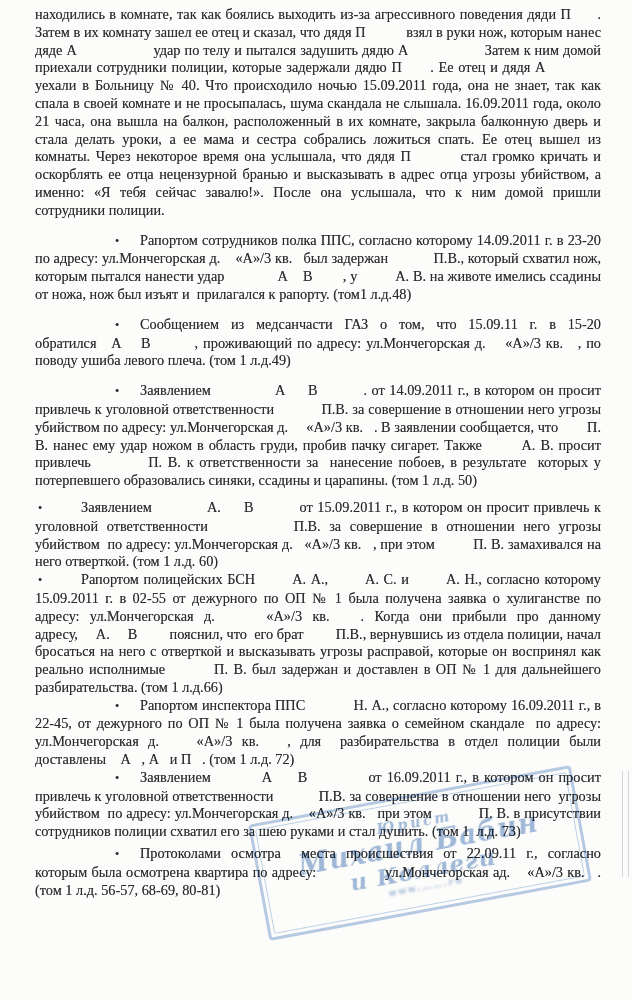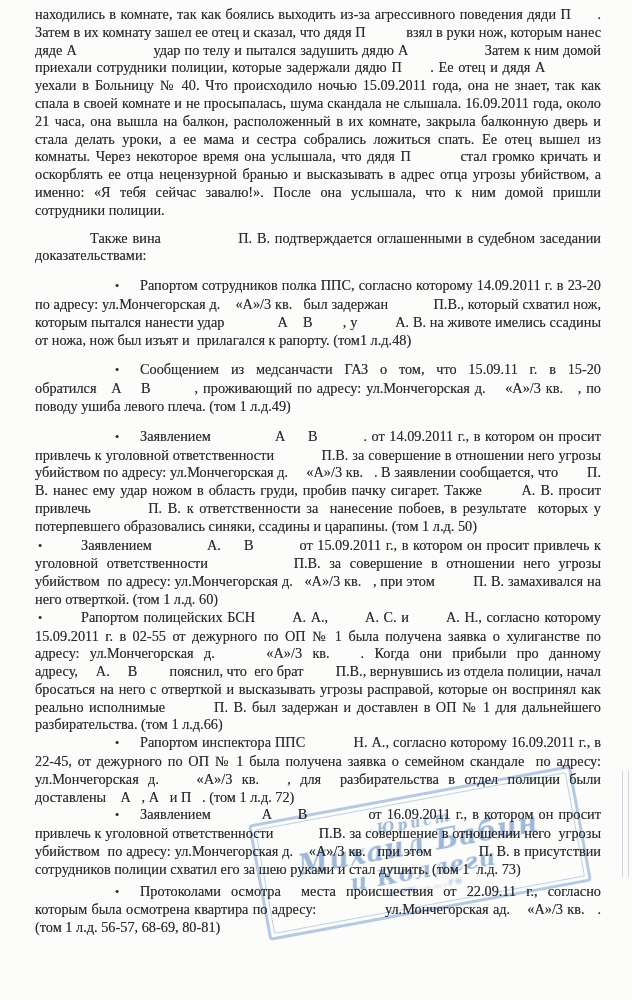--- a/index.html
+++ b/index.html
@@ -28,21 +28,21 @@
   .body-indent { text-indent: 55px; }
   .bullet-ind  { text-indent: 80px; }
   .bullet-ind .mark  { display: inline-block; width: 25px; text-indent: 0; }
   .bullet-mar  { text-indent: 3px; }
   .bullet-mar .mark  { display: inline-block; width: 43px; text-indent: 0; }
   .mark { font-size: 12px; }
   .mt2  { margin-top: 12px; }
   .mt3  { margin-top: 3px; }
   .mt4  { margin-top: 4px; }
   .mt5  { }
-  .mt7  { margin-top: 1px; }
+  .mt7  { margin-top: 9px; }
   .mt10 { margin-top: 10px; }
 
   
   .stamp {
     position: absolute;
     left: 256px;
     top: 794px;
     width: 322px;
     height: 112px;
     transform: rotate(-10.5deg);
@@ -84,21 +84,20 @@
 </style>
 </head>
 <body>
 
 <div class="page">
 
   <div class="textcol">
 
     <p class="block">находились в комнате, так как боялись выходить из-за агрессивного поведения дяди П&nbsp;&nbsp;&nbsp;&nbsp;&nbsp;&nbsp;. Затем в их комнату зашел ее отец и сказал, что дядя П&nbsp;&nbsp;&nbsp;&nbsp;&nbsp;&nbsp;&nbsp;&nbsp;&nbsp;&nbsp; взял в руки нож, которым нанес дяде А&nbsp;&nbsp;&nbsp;&nbsp;&nbsp;&nbsp;&nbsp;&nbsp;&nbsp;&nbsp;&nbsp;&nbsp;&nbsp;&nbsp;&nbsp;&nbsp;&nbsp;&nbsp; удар по телу и пытался задушить дядю А&nbsp;&nbsp;&nbsp;&nbsp;&nbsp;&nbsp;&nbsp;&nbsp;&nbsp;&nbsp;&nbsp;&nbsp;&nbsp;&nbsp;&nbsp;&nbsp;&nbsp;&nbsp; Затем к ним домой приехали сотрудники полиции, которые задержали дядю П&nbsp;&nbsp;&nbsp;&nbsp;&nbsp;&nbsp;. Ее отец и дядя А&nbsp;&nbsp;&nbsp;&nbsp;&nbsp;&nbsp;&nbsp;&nbsp;&nbsp;&nbsp;&nbsp;&nbsp; уехали в Больницу № 40. Что происходило ночью 15.09.2011 года, она не знает, так как спала в своей комнате и не просыпалась, шума скандала не слышала. 16.09.2011 года, около 21 часа, она вышла на балкон, расположенный в их комнате, закрыла балконную дверь и стала делать уроки, а ее мама и сестра собрались ложиться спать. Ее отец вышел из комнаты. Через некоторое время она услышала, что дядя П&nbsp;&nbsp;&nbsp;&nbsp;&nbsp;&nbsp;&nbsp;&nbsp; стал громко кричать и оскорблять ее отца нецензурной бранью и высказывать в адрес отца угрозы убийством, а именно: «Я тебя сейчас завалю!». После она услышала, что к ним домой пришли сотрудники полиции.</p>
 
-    <p class="block body-indent mt10">Также вина&nbsp;&nbsp;&nbsp;&nbsp;&nbsp;&nbsp;&nbsp;&nbsp;&nbsp;&nbsp;&nbsp;&nbsp;&nbsp;&nbsp;&nbsp;&nbsp;П. В. подтверждается оглашенными в судебном заседании доказательствами:</p>
 
     <p class="block bullet-ind mt2"><span class="mark">•</span><span>Рапортом сотрудников полка ППС, согласно которому 14.09.2011 г. в 23-20 по адресу: ул.Мончегорская д.&nbsp;&nbsp;&nbsp;&nbsp;«А»/3 кв.&nbsp;&nbsp;&nbsp;был задержан&nbsp;&nbsp;&nbsp;&nbsp;&nbsp;&nbsp;&nbsp;&nbsp;&nbsp;&nbsp;&nbsp;&nbsp;П.В., который схватил нож, которым пытался нанести удар&nbsp;&nbsp;&nbsp;&nbsp;&nbsp;&nbsp;&nbsp;&nbsp;&nbsp;&nbsp;&nbsp;&nbsp;&nbsp;&nbsp;А&nbsp;&nbsp;&nbsp;&nbsp;В&nbsp;&nbsp;&nbsp;&nbsp;&nbsp;&nbsp;&nbsp;&nbsp;, у&nbsp;&nbsp;&nbsp;&nbsp;&nbsp;&nbsp;&nbsp;&nbsp;&nbsp;&nbsp;А. В. на животе имелись ссадины от ножа, нож был изъят и&nbsp;&nbsp;прилагался к рапорту. (том1 л.д.48)</span></p>
 
     <p class="block bullet-ind mt2"><span class="mark">•</span><span>Сообщением из медсанчасти ГАЗ о том, что 15.09.11 г. в 15-20 обратился&nbsp;&nbsp;&nbsp;А&nbsp;&nbsp;&nbsp;&nbsp;В&nbsp;&nbsp;&nbsp;&nbsp;&nbsp;&nbsp;&nbsp;&nbsp;&nbsp;, проживающий по адресу: ул.Мончегорская д.&nbsp;&nbsp;&nbsp;&nbsp;«А»/3 кв.&nbsp;&nbsp;&nbsp;, по поводу ушиба левого плеча. (том 1 л.д.49)</span></p>
 
     <p class="block bullet-ind mt2"><span class="mark">•</span><span>Заявлением&nbsp;&nbsp;&nbsp;&nbsp;&nbsp;&nbsp;&nbsp;&nbsp;&nbsp;&nbsp;&nbsp;&nbsp;&nbsp;&nbsp;А&nbsp;&nbsp;&nbsp;&nbsp;&nbsp;В&nbsp;&nbsp;&nbsp;&nbsp;&nbsp;&nbsp;&nbsp;&nbsp;&nbsp;&nbsp;. от 14.09.2011 г., в котором он просит привлечь к уголовной ответственности&nbsp;&nbsp;&nbsp;&nbsp;&nbsp;&nbsp;&nbsp;&nbsp;&nbsp;&nbsp;&nbsp;&nbsp;П.В. за совершение в отношении него угрозы убийством по адресу: ул.Мончегорская д.&nbsp;&nbsp;&nbsp;&nbsp;&nbsp;«А»/3 кв.&nbsp;&nbsp;&nbsp;. В заявлении сообщается, что&nbsp;&nbsp;&nbsp;&nbsp;&nbsp;&nbsp;&nbsp;&nbsp;П. В. нанес ему удар ножом в область груди, пробив пачку сигарет. Также&nbsp;&nbsp;&nbsp;&nbsp;&nbsp;&nbsp;&nbsp;&nbsp;А. В. просит привлечь&nbsp;&nbsp;&nbsp;&nbsp;&nbsp;&nbsp;&nbsp;&nbsp;&nbsp;&nbsp;П. В. к ответственности за&nbsp;&nbsp;нанесение побоев, в результате&nbsp;&nbsp;которых у потерпевшего образовались синяки, ссадины и царапины. (том 1 л.д. 50)</span></p>
 
     <p class="block bullet-mar mt7"><span class="mark">•</span><span>Заявлением&nbsp;&nbsp;&nbsp;&nbsp;&nbsp;&nbsp;&nbsp;&nbsp;&nbsp;&nbsp;&nbsp;&nbsp;А.&nbsp;&nbsp;&nbsp;&nbsp;&nbsp;В&nbsp;&nbsp;&nbsp;&nbsp;&nbsp;&nbsp;&nbsp;&nbsp;&nbsp;&nbsp;от 15.09.2011 г., в котором он просит привлечь к уголовной ответственности&nbsp;&nbsp;&nbsp;&nbsp;&nbsp;&nbsp;&nbsp;&nbsp;&nbsp;&nbsp;П.В. за совершение в отношении него угрозы убийством&nbsp;&nbsp;по адресу: ул.Мончегорская д.&nbsp;&nbsp;&nbsp;«А»/3 кв.&nbsp;&nbsp;&nbsp;, при этом&nbsp;&nbsp;&nbsp;&nbsp;&nbsp;&nbsp;&nbsp;&nbsp;&nbsp;&nbsp;П. В. замахивался на него отверткой. (том 1 л.д. 60)</span></p>
 
     <p class="block bullet-mar"><span class="mark">•</span><span>Рапортом полицейских БСН&nbsp;&nbsp;&nbsp;&nbsp;&nbsp;&nbsp;&nbsp;&nbsp;А. А.,&nbsp;&nbsp;&nbsp;&nbsp;&nbsp;&nbsp;&nbsp;&nbsp;А. С. и&nbsp;&nbsp;&nbsp;&nbsp;&nbsp;&nbsp;&nbsp;&nbsp;А. Н., согласно которому 15.09.2011 г. в 02-55 от дежурного по ОП № 1 была получена заявка о хулиганстве по адресу: ул.Мончегорская д.&nbsp;&nbsp;&nbsp;&nbsp;&nbsp;«А»/3 кв.&nbsp;&nbsp;&nbsp;. Когда они прибыли про данному адресу,&nbsp;&nbsp;&nbsp;&nbsp;&nbsp;А.&nbsp;&nbsp;&nbsp;&nbsp;&nbsp;В&nbsp;&nbsp;&nbsp;&nbsp;&nbsp;&nbsp;&nbsp;&nbsp;&nbsp;пояснил, что&nbsp;&nbsp;его брат&nbsp;&nbsp;&nbsp;&nbsp;&nbsp;&nbsp;&nbsp;&nbsp;&nbsp;П.В., вернувшись из отдела полиции, начал бросаться на него с отверткой и высказывать угрозы расправой, которые он воспринял как реально исполнимые&nbsp;&nbsp;&nbsp;&nbsp;&nbsp;&nbsp;&nbsp;&nbsp;&nbsp;П. В. был задержан и доставлен в ОП № 1 для дальнейшего разбирательства. (том 1 л.д.66)</span></p>

